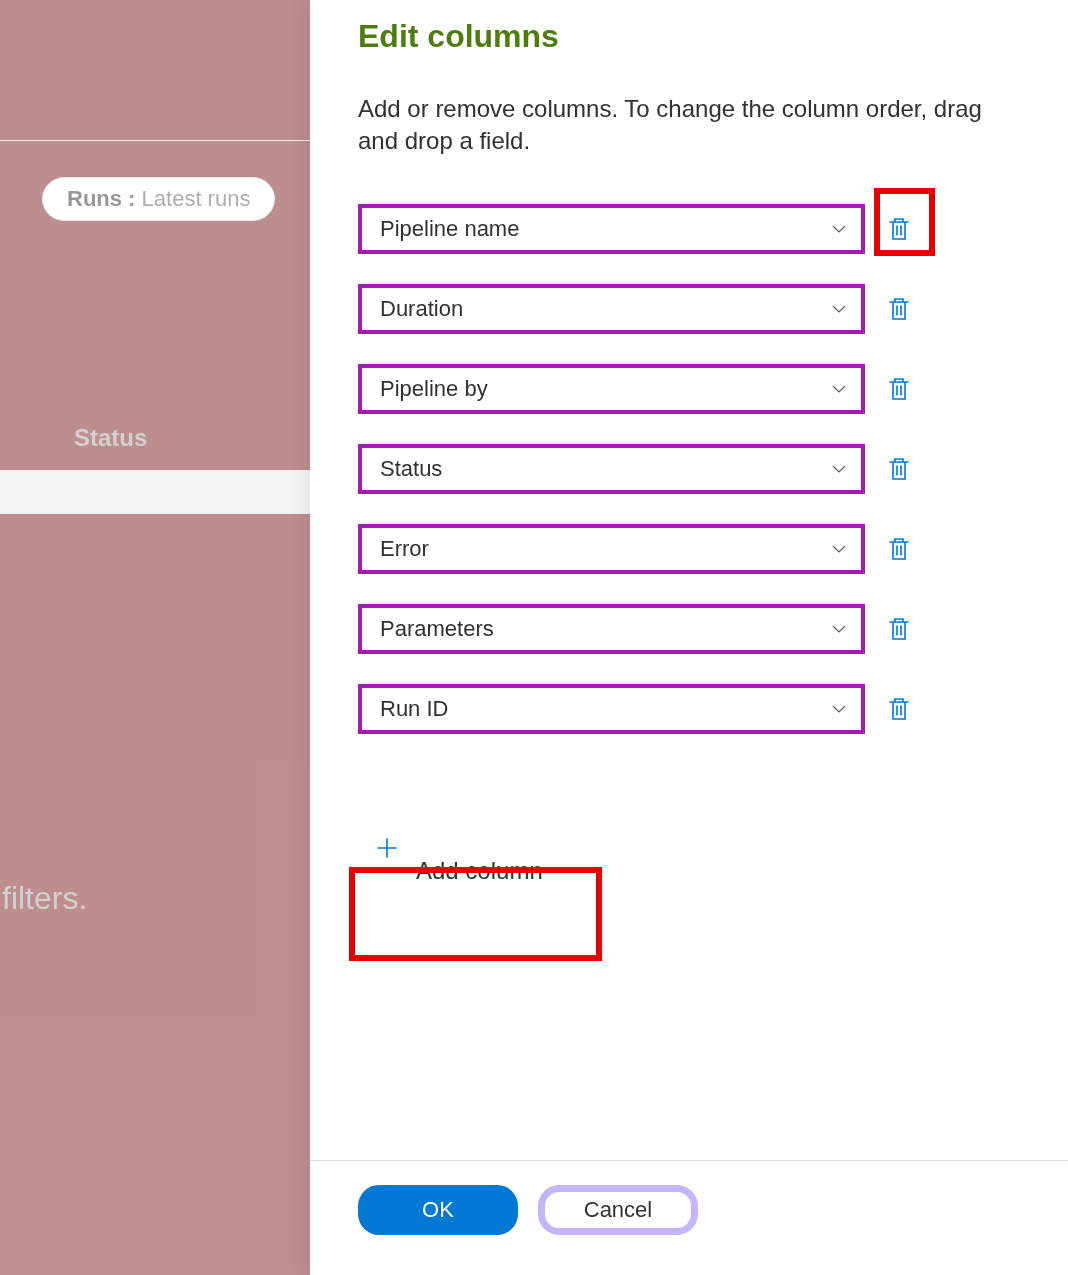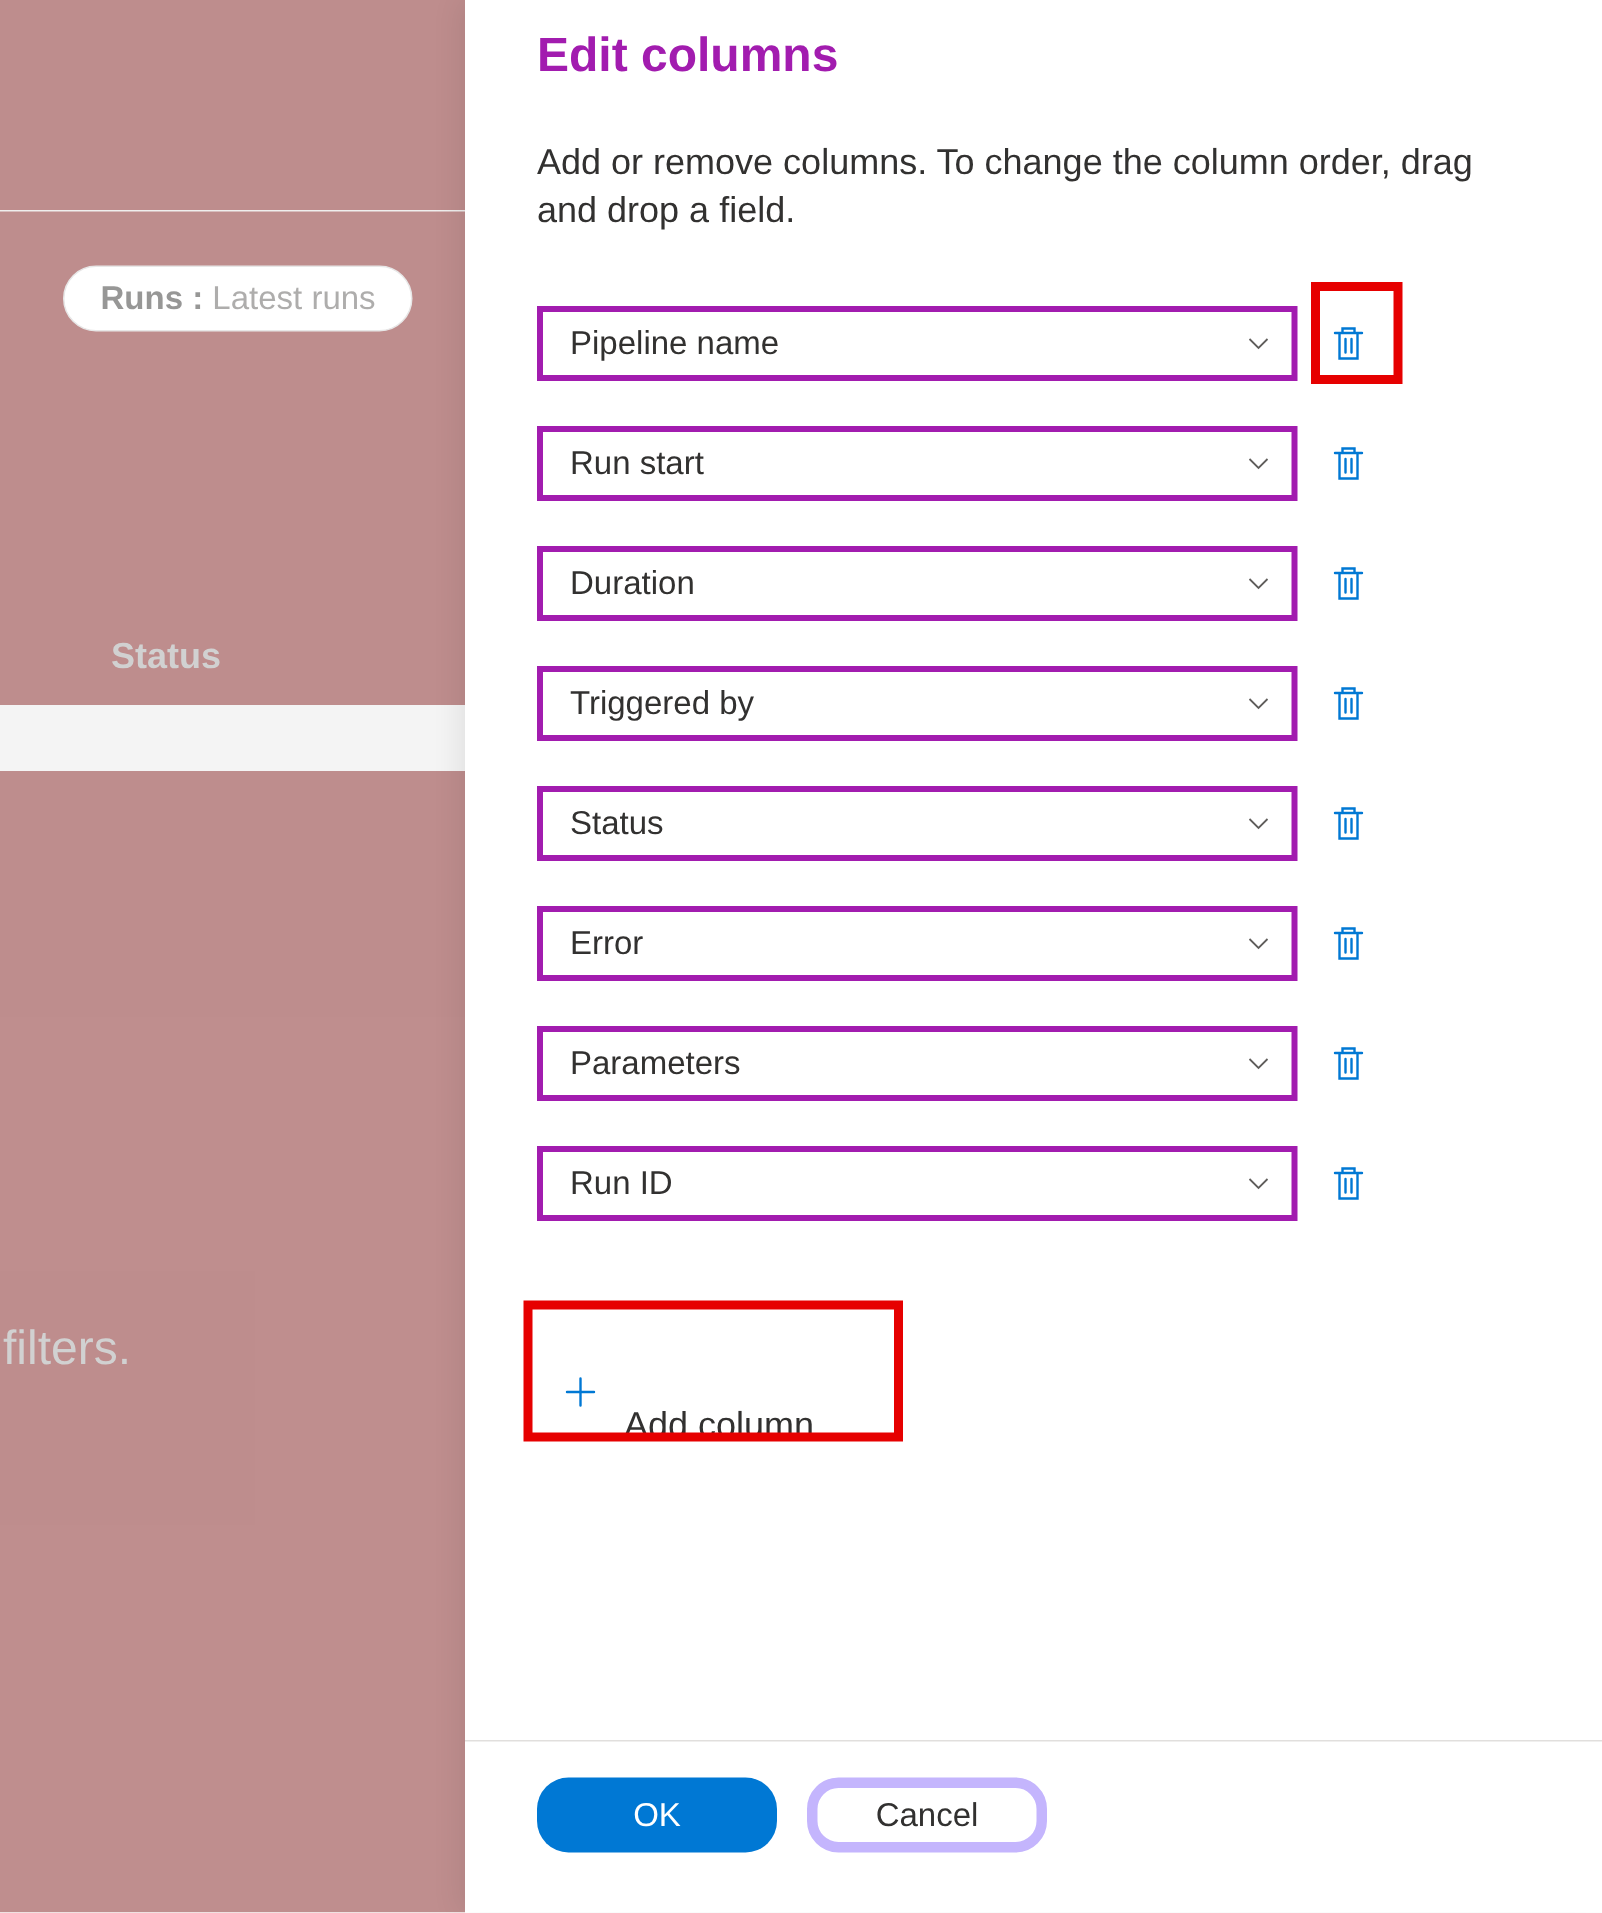--- a/index.html
+++ b/index.html
@@ -93,21 +93,21 @@
     }
     
     .panel-body {
       flex: 1 1 auto;
       padding: 8px 48px 0 48px;
     }
     
     .panel-title {
       font-size: 32px;
       font-weight: 600;
-      color: #a21caf;
+      color: #4d7c0f;
       margin-top: 10px;
       margin-bottom: 38px;
     }
     
     .panel-description {
       font-size: 24px;
       color: #323130;
       line-height: 1.35;
       margin-bottom: 46px;
     }
@@ -260,51 +260,38 @@
               <path d="M2 5 L8 11 L14 5" stroke="#605e5c" stroke-width="1.2" fill="none"></path>
             </svg>
         </div>
         <button class="trash-btn">
           <svg width="22" height="26" viewBox="0 0 22 26">
               <path d="M2 6 H20 M7 6 V3 H15 V6 M5 6 V23 H17 V6 M9 10 V19 M13 10 V19" stroke="#0078d4" stroke-width="1.6" fill="none" stroke-linecap="round"></path>
             </svg>
         </button>
       </div>
 
-      <div class="column-row">
-        <div class="select-box">
-          <span class="text">Run start</span>
-          <svg class="chevron" viewBox="0 0 16 16">
-              <path d="M2 5 L8 11 L14 5" stroke="#605e5c" stroke-width="1.2" fill="none"></path>
-            </svg>
-        </div>
-        <button class="trash-btn">
-          <svg width="22" height="26" viewBox="0 0 22 26">
-              <path d="M2 6 H20 M7 6 V3 H15 V6 M5 6 V23 H17 V6 M9 10 V19 M13 10 V19" stroke="#0078d4" stroke-width="1.6" fill="none" stroke-linecap="round"></path>
-            </svg>
-        </button>
-      </div>
 
       <div class="column-row">
         <div class="select-box">
           <span class="text">Duration</span>
           <svg class="chevron" viewBox="0 0 16 16">
               <path d="M2 5 L8 11 L14 5" stroke="#605e5c" stroke-width="1.2" fill="none"></path>
             </svg>
         </div>
         <button class="trash-btn">
           <svg width="22" height="26" viewBox="0 0 22 26">
               <path d="M2 6 H20 M7 6 V3 H15 V6 M5 6 V23 H17 V6 M9 10 V19 M13 10 V19" stroke="#0078d4" stroke-width="1.6" fill="none" stroke-linecap="round"></path>
             </svg>
         </button>
       </div>
 
       <div class="column-row">
         <div class="select-box">
-          <span class="text">Triggered by</span>
+          <span class="text">Pipeline by</span>
           <svg class="chevron" viewBox="0 0 16 16">
               <path d="M2 5 L8 11 L14 5" stroke="#605e5c" stroke-width="1.2" fill="none"></path>
             </svg>
         </div>
         <button class="trash-btn">
           <svg width="22" height="26" viewBox="0 0 22 26">
               <path d="M2 6 H20 M7 6 V3 H15 V6 M5 6 V23 H17 V6 M9 10 V19 M13 10 V19" stroke="#0078d4" stroke-width="1.6" fill="none" stroke-linecap="round"></path>
             </svg>
         </button>
       </div>

